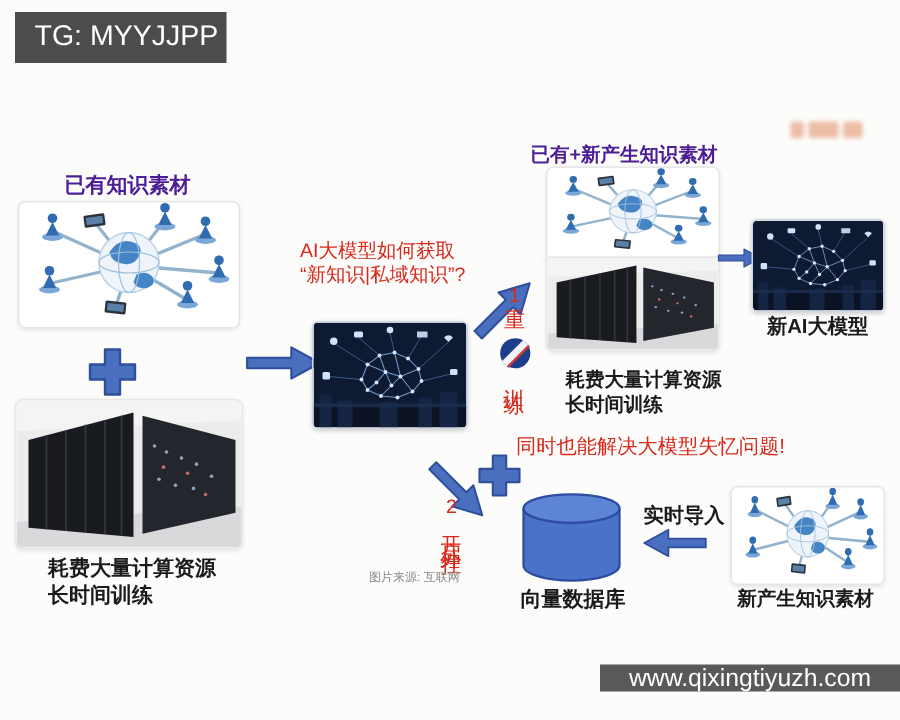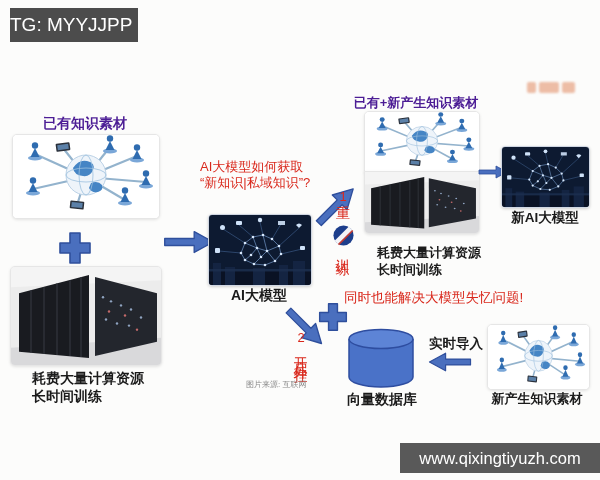--- a/index.html
+++ b/index.html
@@ -155,21 +155,21 @@
         <path d="M87,10 q3,-3 6,0 l-3,3 Z"></path>
         <rect x="91" y="31" width="5" height="4" rx="1"></rect>
         <rect x="6" y="33" width="5" height="5" rx="1"></rect>
       </g>
     </symbol>
   </defs>
 </svg>
 
 <div class="canvas">
 
-  <div class="abs darkbox" style="left:10px;top:8px;width:128px;height:34px;font-size:19px;">
+  <div class="abs darkbox" style="left:10px;top:8px;width:128px;height:34px;padding-left:13px;font-size:19px;">
     <span>TG: MYYJJPP</span>
   </div>
 
 
   <div class="abs" style="left:527px;top:78px;width:56px;height:17px;filter:blur(1.3px);">
     <span class="wm-chip" style="width:9px;height:11px;"></span><span class="wm-chip" style="width:20px;height:11px;"></span><span class="wm-chip" style="width:13px;height:11px;"></span>
   </div>
 
   <div class="abs lbl center" style="left:12px;top:115px;width:146px;font-size:14px;">已有知识素材</div>
 
@@ -202,21 +202,20 @@
     <div>AI大模型如何获取</div>
     <div>“新知识|私域知识”?</div>
   </div>
 
   <div class="abs dark-card" style="left:208px;top:214px;width:102px;height:70px;">
     <svg width="102" height="70">
         <use href="#sym-brain"></use>
       </svg>
   </div>
 
-  <div class="abs blk center" style="left:208px;top:287px;width:102px;font-size:14px;font-weight:bold;">AI大模型</div>
 
   <svg class="abs" style="left:310px;top:192px;transform:rotate(-45deg);" width="52" height="28">
       <use href="#sym-arrow"></use>
     </svg>
 
   <div class="abs step-col" style="left:330px;top:189px;width:26px;">
     <span class="red" style="font-size:13px;">1</span>
     <span class="red" style="font-size:14px;">重</span>
     <svg width="23" height="23">
         <use href="#sym-no"></use>
@@ -285,17 +284,17 @@
     </svg>
 
   <div class="abs img-card" style="left:487px;top:324px;width:101px;height:64px;">
     <svg width="101" height="64" preserveAspectRatio="none" viewBox="0 0 146 83">
         <use href="#sym-globe"></use>
       </svg>
   </div>
 
   <div class="abs blk center" style="left:481px;top:390px;width:112px;font-size:13px;">新产生知识素材</div>
 
-  <div class="abs darkbox" style="left:400px;top:443px;width:200px;height:30px;justify-content:center;font-size:16.5px;background:#595959;">
+  <div class="abs darkbox" style="left:400px;top:443px;width:200px;height:18px;justify-content:center;font-size:16.5px;background:#595959;">
     <span>www.qixingtiyuzh.com</span>
   </div>
 
 </div>
 
 </body></html>

